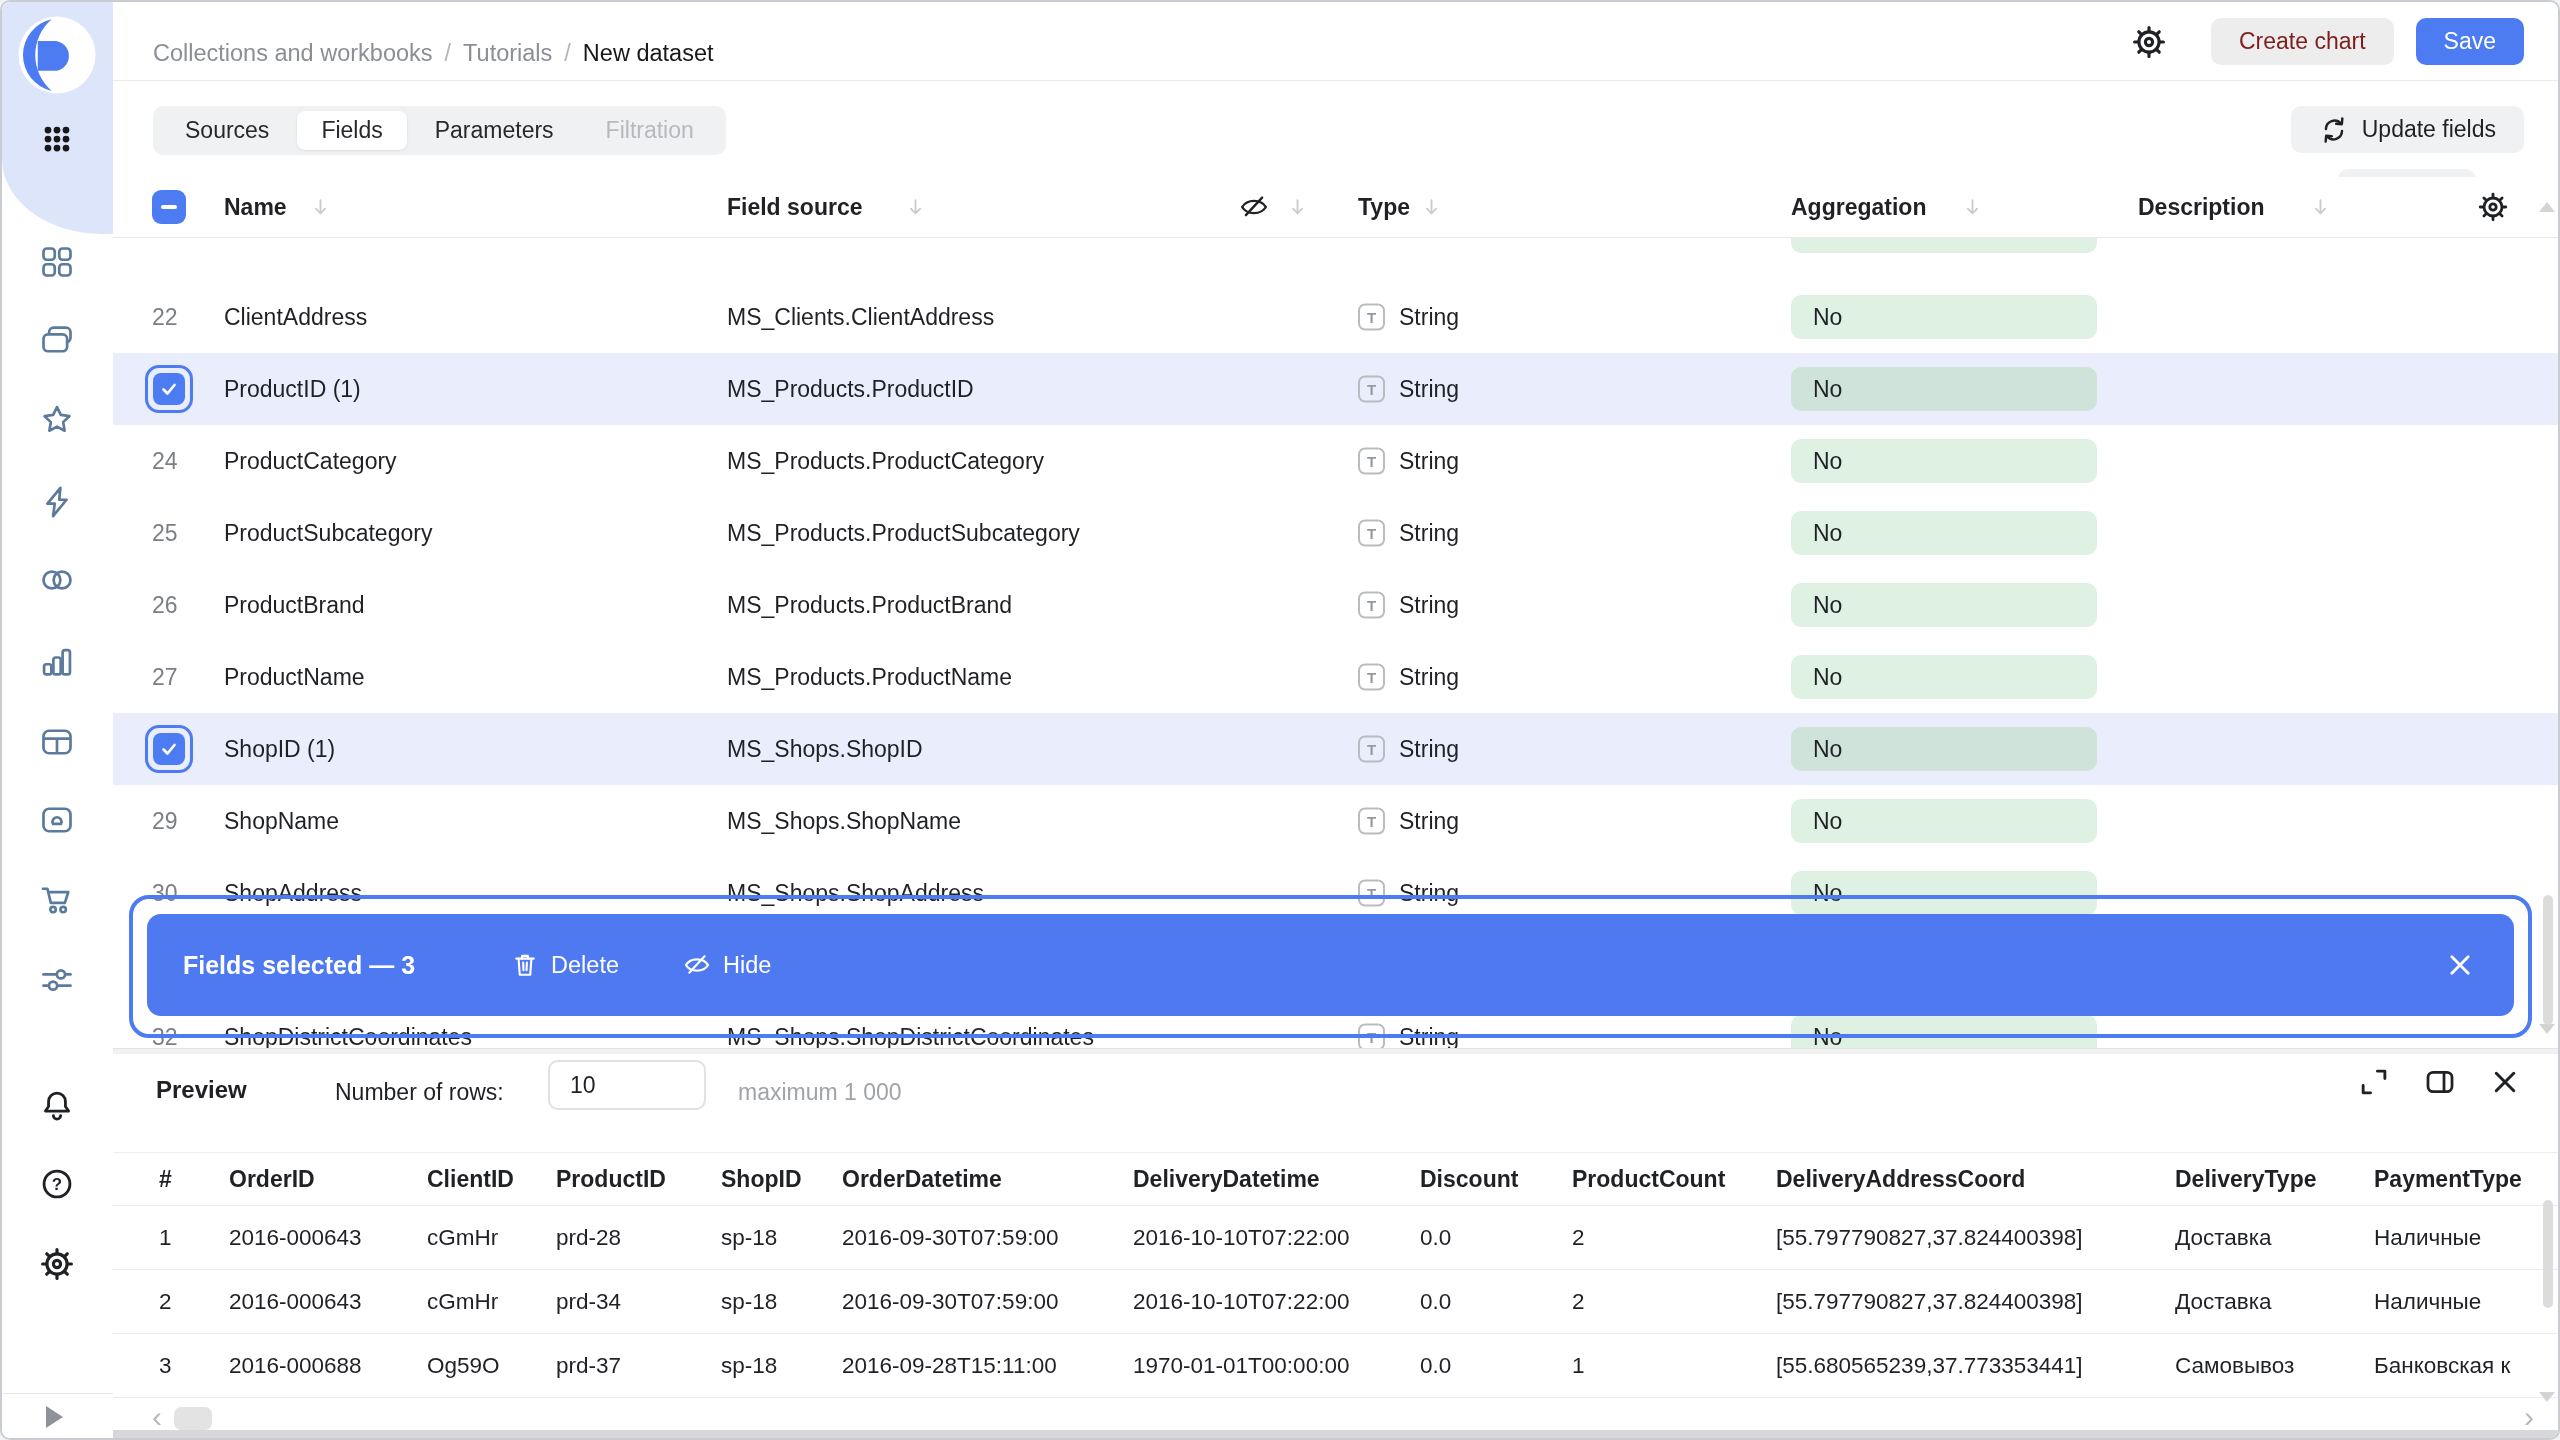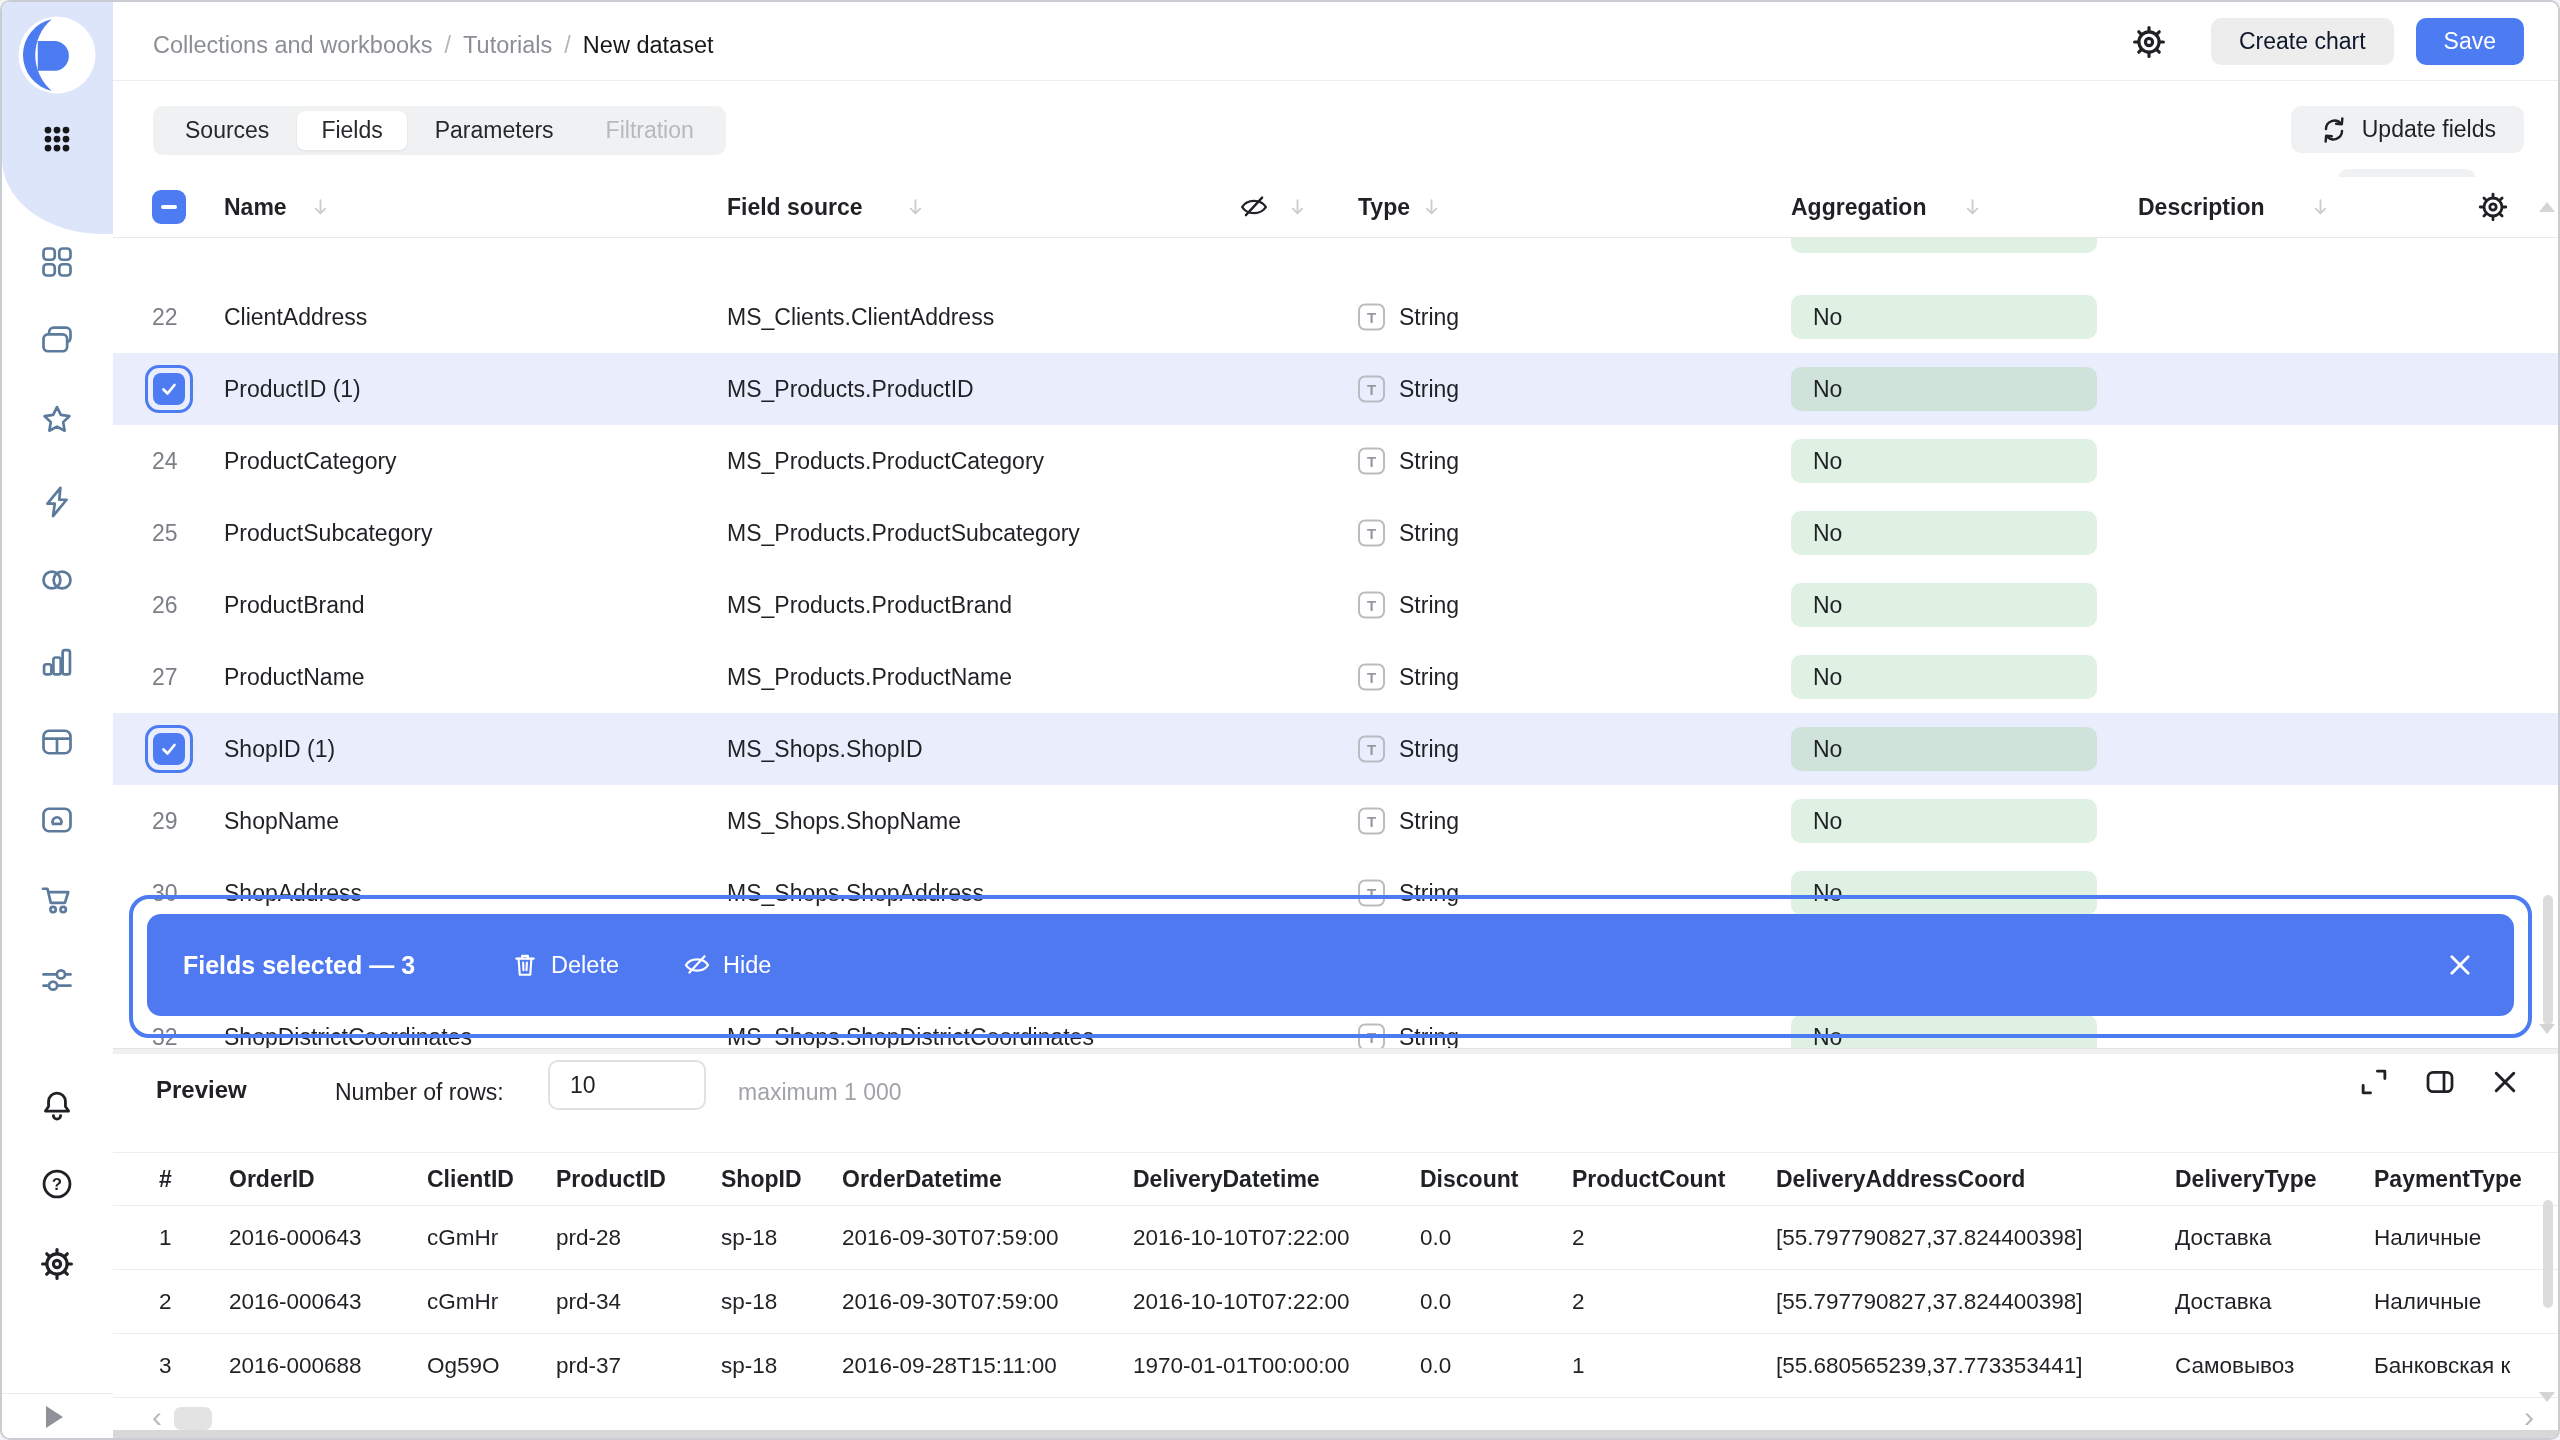--- a/index.html
+++ b/index.html
@@ -18,28 +18,28 @@
   .sidebar { position:absolute; left:0; top:0; width:111px; height:100%; background:#fff; z-index:40; }
   .sidebar-top { position:absolute; left:0; top:0; width:111px; height:232px; background:#dde5fb; border-bottom-left-radius:100px 75px; }
   .logo { position:absolute; left:13px; top:11px; width:84px; height:84px; }
   .side-ic { position:absolute; left:37px; width:36px; height:36px; cursor:pointer; }
   .side-divider { position:absolute; left:0; bottom:44px; width:111px; border-top:1px solid #e9e9e9; }
   .tri-right { position:absolute; left:44px; bottom:10px; width:0; height:0;
     border-top:11px solid transparent; border-bottom:11px solid transparent; border-left:17px solid #8f9399; cursor:pointer; }
 
   
   .topbar { position:absolute; left:111px; top:0; width:2449px; height:79px; border-bottom:1px solid #ececec; background:#fff; }
-  .breadcrumb { position:absolute; left:40px; top:4px; height:78px; display:flex; align-items:center; font-size:23.5px; }
+  .breadcrumb { position:absolute; left:40px; top:12px; height:78px; display:flex; align-items:center; font-size:23.5px; }
   .crumb { color:#8b8f95; cursor:pointer; }
   .crumb.current { color:#17181a; cursor:default; }
   .crumb-sep { color:#b3b6bb; margin:0 12px; }
   .topbar-right { position:absolute; right:38px; top:16px; display:flex; align-items:center; gap:22px; }
   .btn { height:47px; border-radius:10px; font-size:23px; display:flex; align-items:center; justify-content:center;
          padding:0 28px; cursor:pointer; border:none; font-family:inherit; white-space:nowrap; }
-  .btn-disabled { background:#ededee; color:#0f172a; cursor:default; }
+  .btn-disabled { background:#ededee; color:#7f1d1d; cursor:default; }
   .btn-primary { background:#4d7cf2; color:#fff; }
   .btn-gray { background:#f0f1f2; color:#1f2125; gap:13px; }
   .gear-top { margin-right:22px; cursor:pointer; }
 
   
   .toolbar { position:absolute; left:111px; top:100px; width:2449px; height:56px; background:#fff; }
   .tabs { position:absolute; left:40px; top:4px; height:49px; background:#f0f1f2; border-radius:10px;
           display:flex; align-items:center; padding:0 8px; gap:4px; }
   .tab { padding:0 24px; height:39px; display:flex; align-items:center; border-radius:8px; cursor:pointer; color:#26282b; }
   .tab.active { background:#fff; font-weight:normal; box-shadow:0 1px 3px rgba(0,0,0,0.08); }

